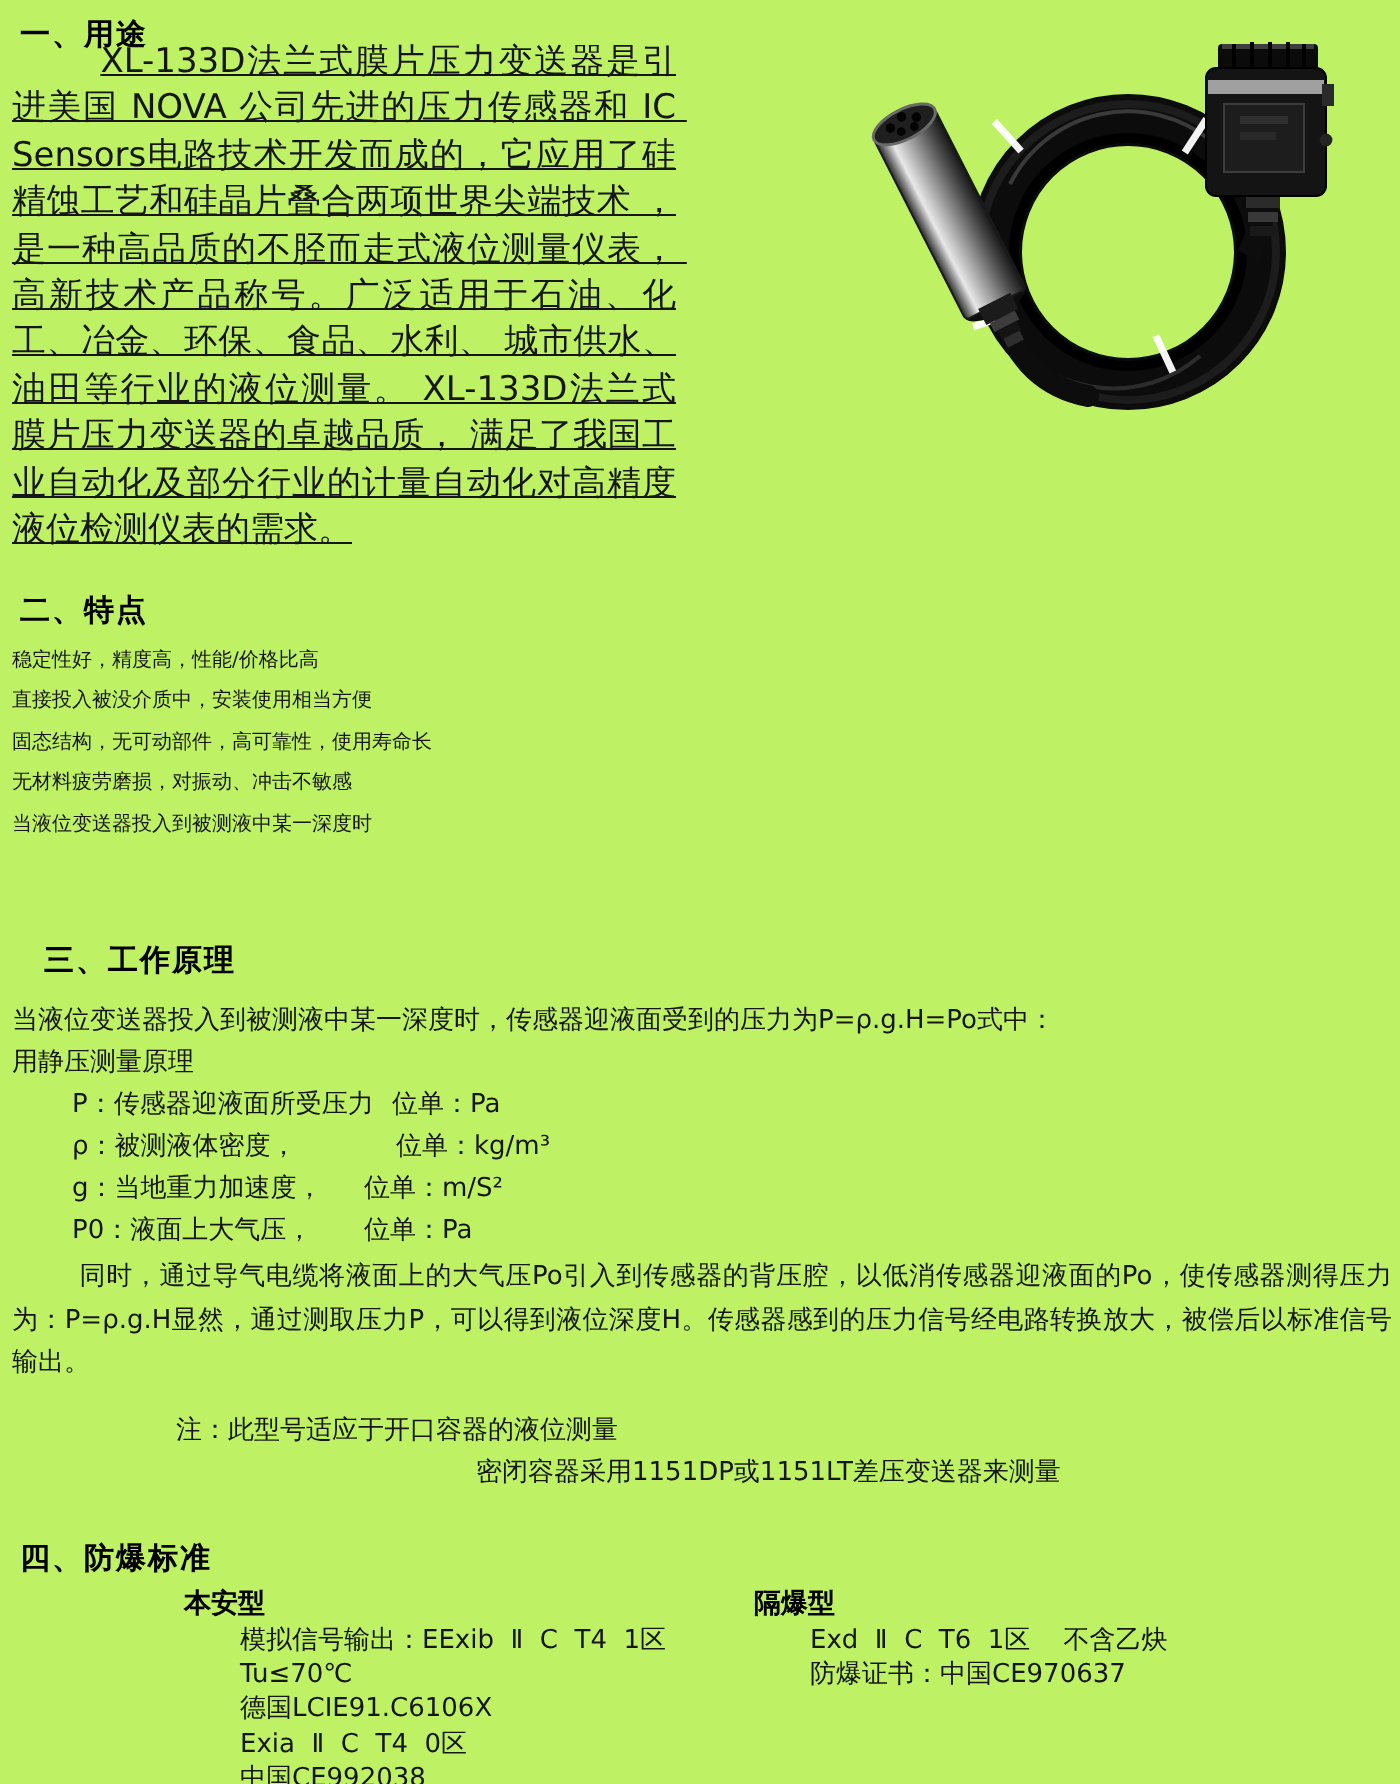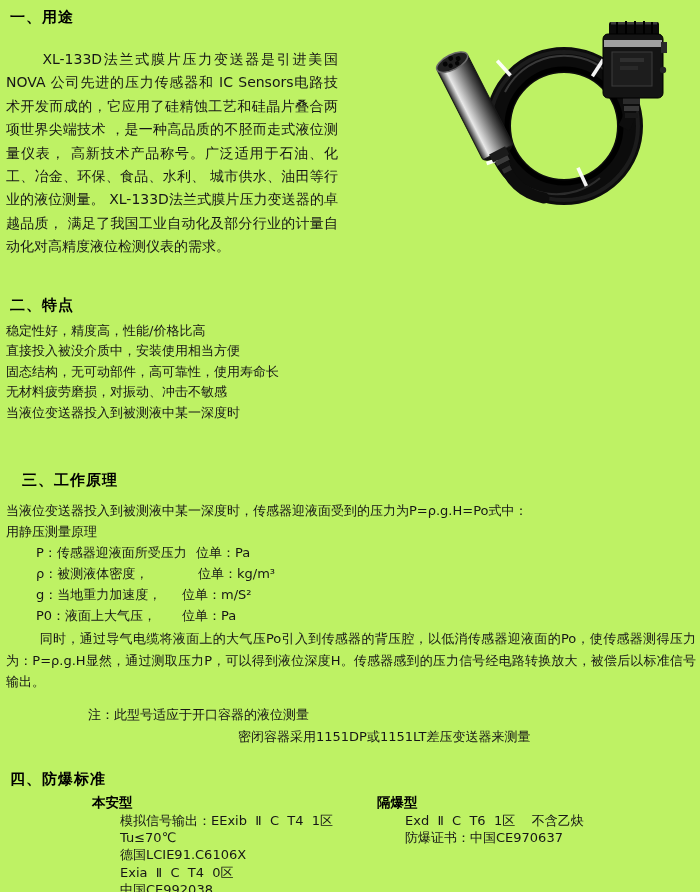--- a/index.html
+++ b/index.html
@@ -16,30 +16,31 @@
     position:absolute;
     font-size:15px;
     font-weight:bold;
     color:#000;
     letter-spacing:1px;
     white-space:nowrap;
   }
   .pre{white-space:pre-wrap;}
   
   .usage-para{
-    position:absolute;left:6px;top:48px;width:332px;
-    font-size:14px;line-height:23.4px;
+    position:absolute;left:6px;top:20px;width:332px;
+    font-size:17px;line-height:23.4px;
     text-align:justify;text-indent:2.6em;
     color:#161616;
+    text-decoration:underline;
   }
   
   .photo{position:absolute;left:430px;top:12px;width:262px;height:212px;}
   
   .features{position:absolute;left:6px;top:321px;width:660px;}
-  .features .feat{font-size:13px;line-height:20.4px;color:#161616;}
+  .features .feat{font-size:10px;line-height:20.4px;color:#161616;}
   
   .principle{position:absolute;left:6px;top:500px;width:690px;font-size:13px;color:#161616;}
   .principle .pline{line-height:21px;}
   .def-row{position:relative;height:21px;line-height:21px;}
   .def-term{position:absolute;left:30px;white-space:nowrap;text-align:center;}
   .def-unit{position:absolute;left:176px;white-space:nowrap;}
   .def-row:nth-of-type(2) .def-unit{left:196px;}
   .def-row:nth-of-type(3) .def-unit{left:190px;}
   .def-row:nth-of-type(4) .def-unit{left:192px;}
   .principle-para{

